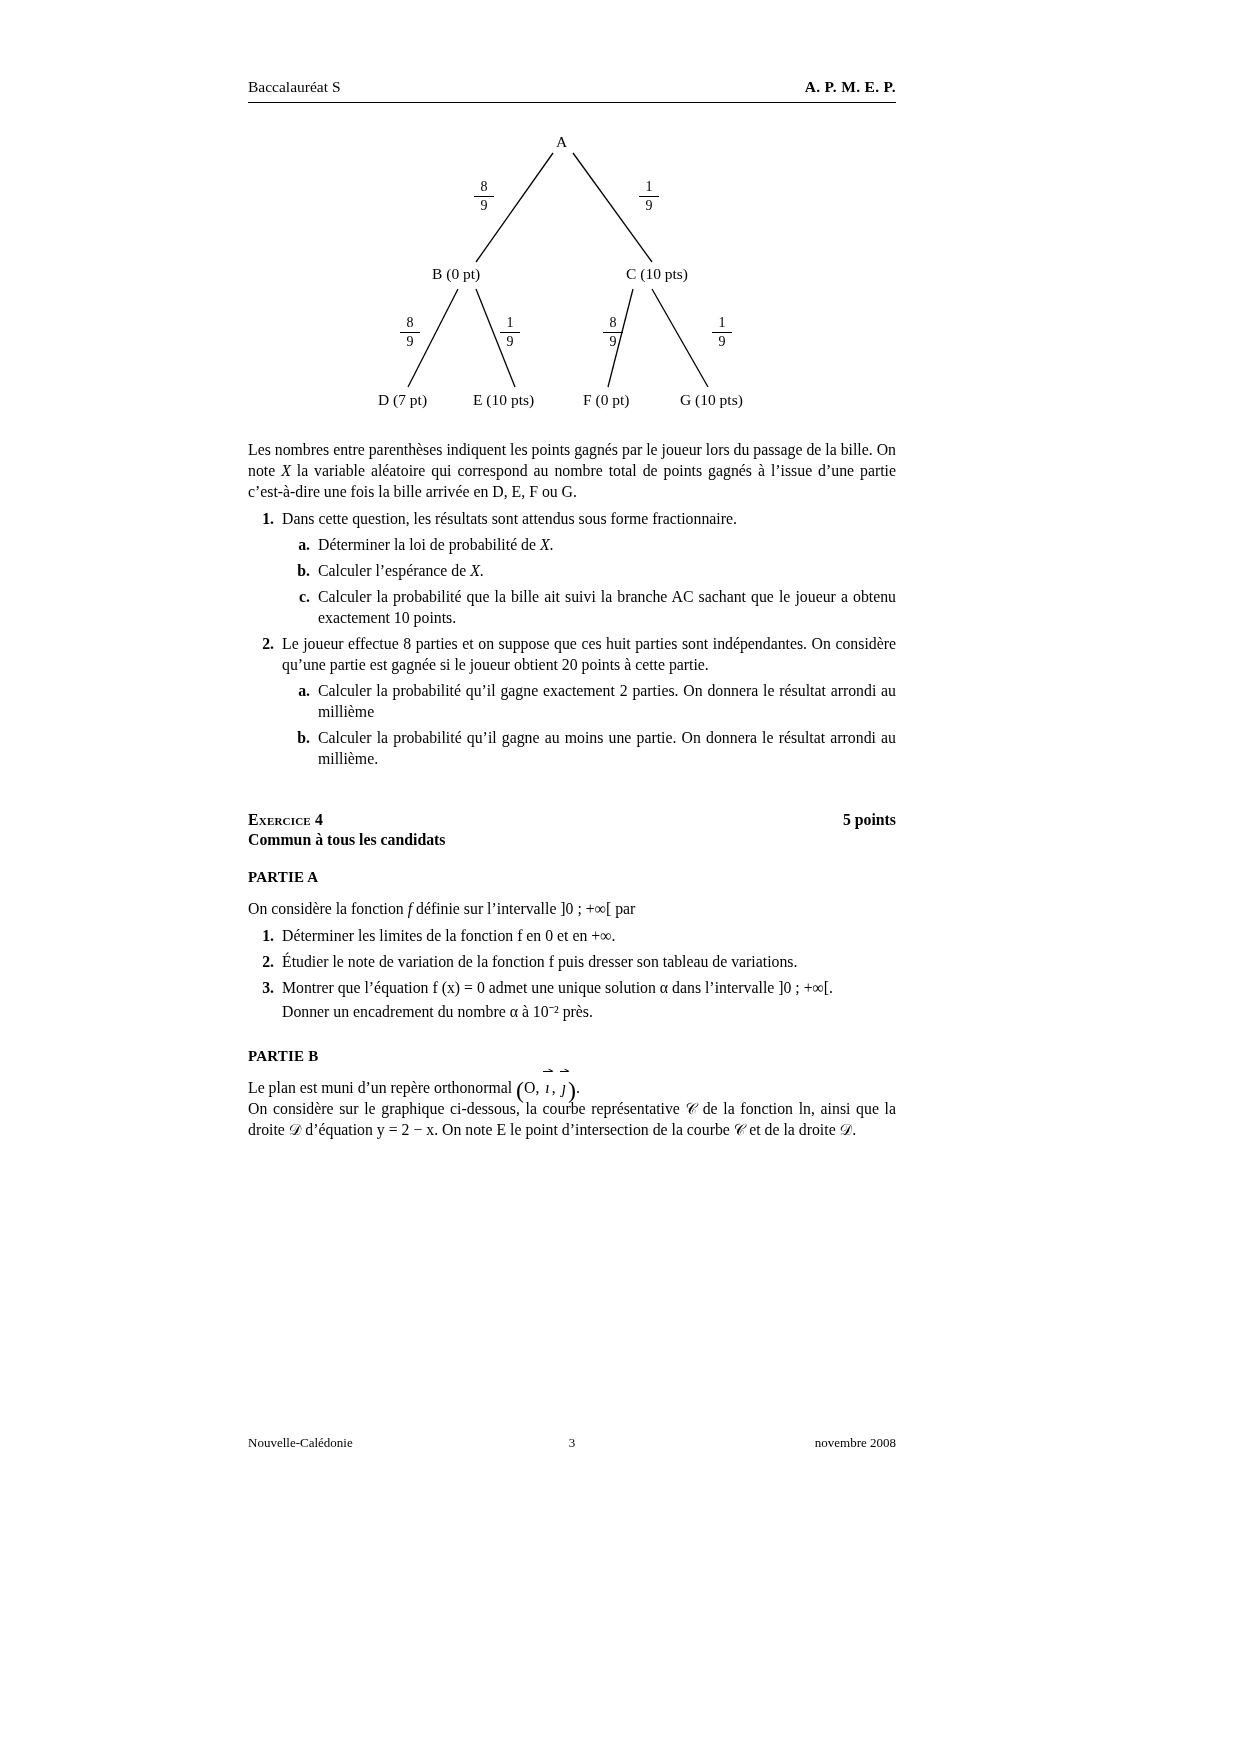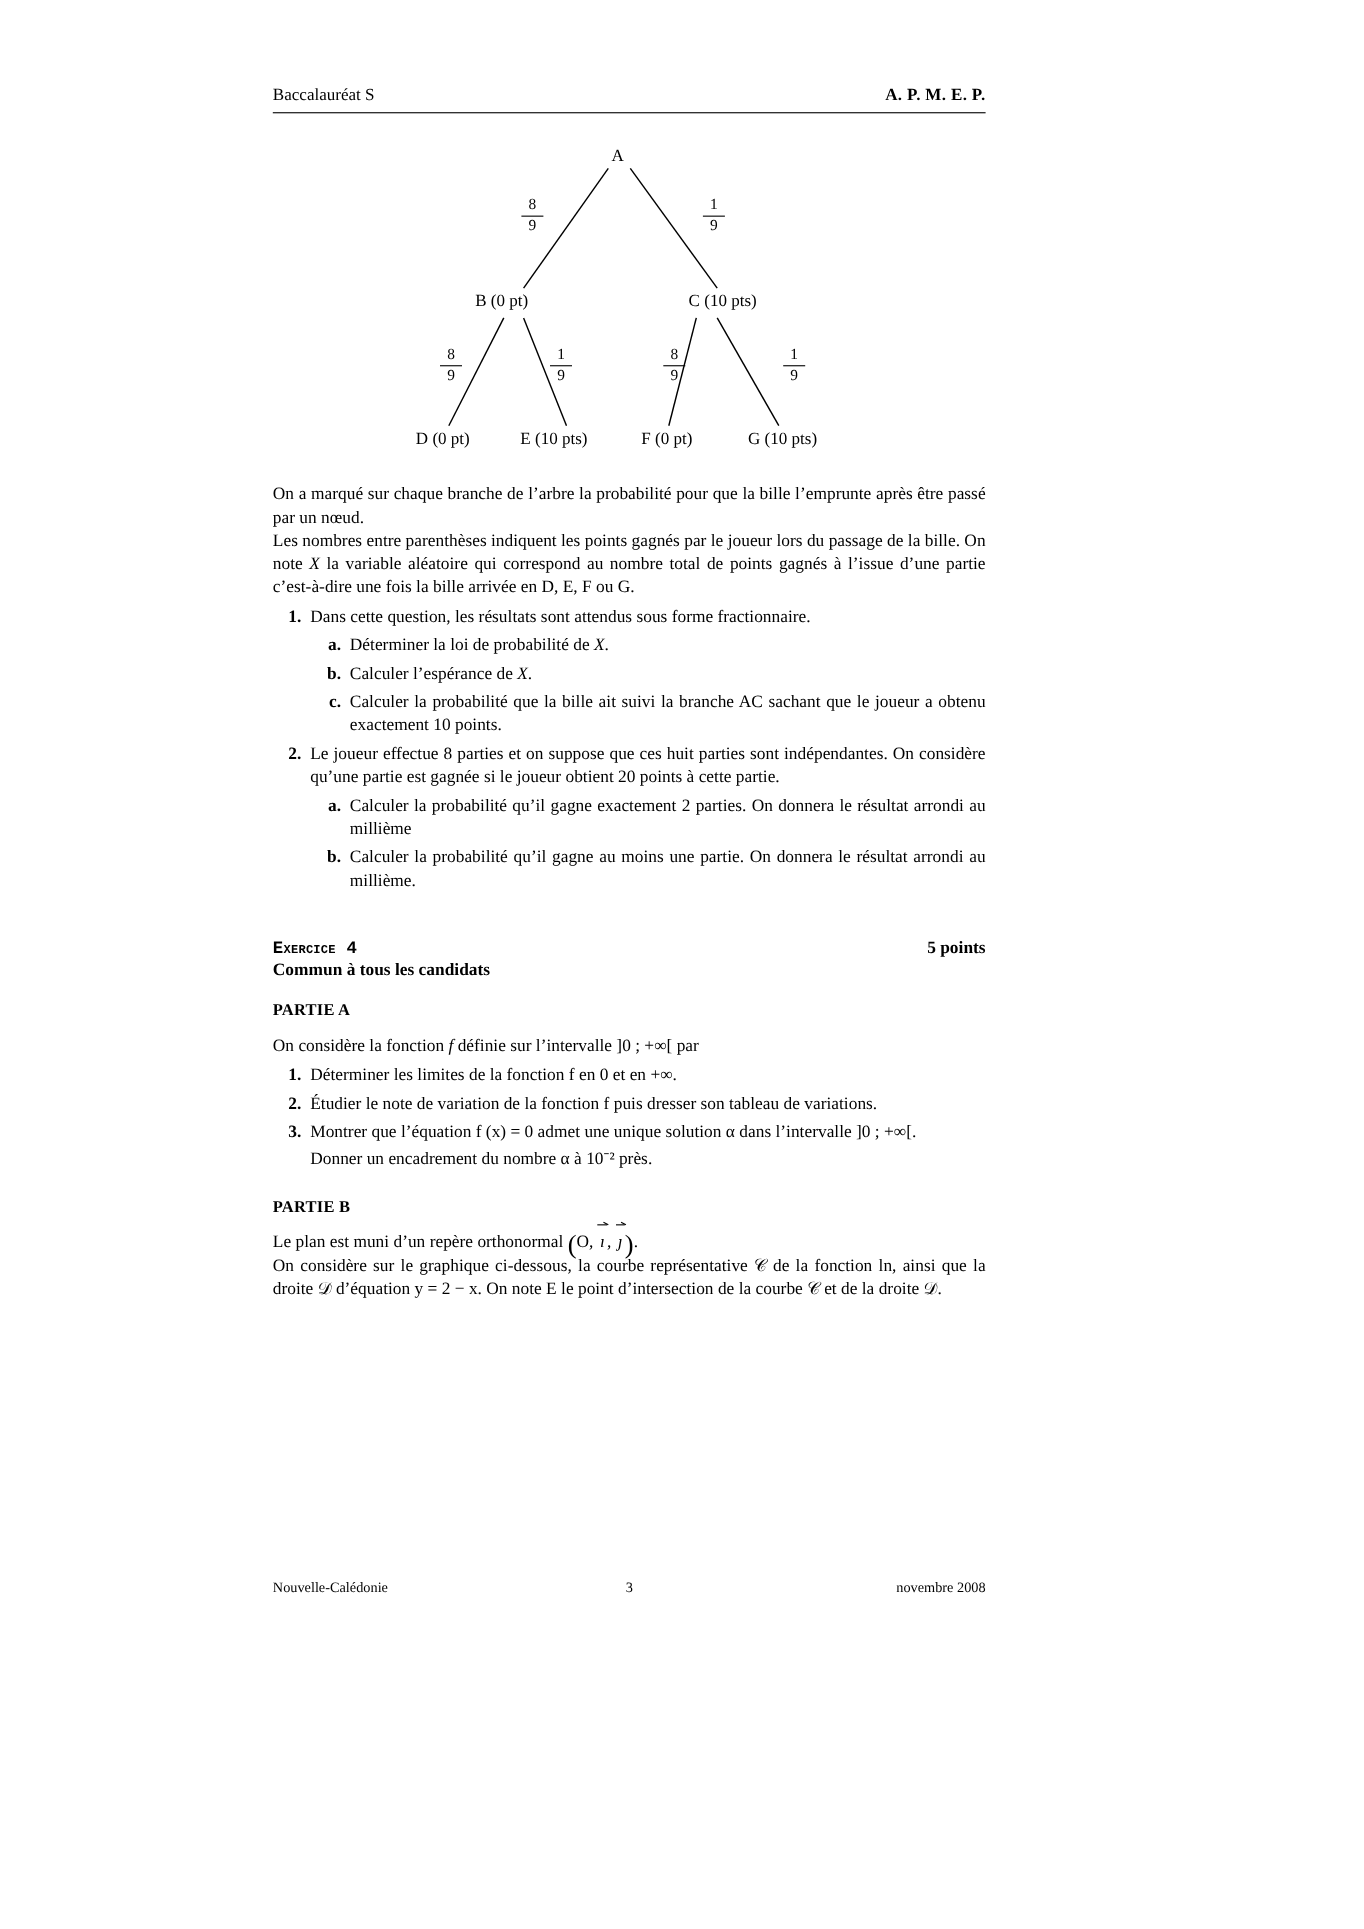--- a/index.html
+++ b/index.html
@@ -122,21 +122,20 @@
     display: flex;
     justify-content: space-between;
     align-items: baseline;
     margin-top: 42px;
     font-size: 15.8px;
   }
   .ex-title {
     font-variant: small-caps;
     font-weight: bold;
     letter-spacing: 0.2px;
-    font-family: Liberation Mono, monospace;
   }
   .ex-points { font-weight: bold; }
   .ex-sub {
     font-weight: bold;
     font-size: 15.8px;
     margin-top: 2px;
   }
   .partie {
     font-weight: bold;
     font-size: 15px;
@@ -216,21 +215,21 @@
         <line x1="228" y1="160" x2="267" y2="258" stroke="#000" stroke-width="1.3"></line>
 
         <line x1="385" y1="160" x2="360" y2="258" stroke="#000" stroke-width="1.3"></line>
 
         <line x1="404" y1="160" x2="460" y2="258" stroke="#000" stroke-width="1.3"></line>
       </svg>
 
       <div class="node" style="left:308px; top:4px;">A</div>
       <div class="node" style="left:184px; top:136px;">B (0 pt)</div>
       <div class="node" style="left:378px; top:136px;">C (10 pts)</div>
-      <div class="node" style="left:130px; top:262px;">D (0 pt)</div>
+      <div class="node" style="left:130px; top:262px;">D (7 pt)</div>
       <div class="node" style="left:225px; top:262px;">E (10 pts)</div>
       <div class="node" style="left:335px; top:262px;">F (0 pt)</div>
       <div class="node" style="left:432px; top:262px;">G (10 pts)</div>
 
       <div class="frac" style="left:226px; top:50px; width:20px;">
         <span class="num">8</span>
         <span class="bar"></span>
         <span class="den">9</span>
       </div>
       <div class="frac" style="left:391px; top:50px; width:20px;">
@@ -253,21 +252,20 @@
         <span class="bar"></span>
         <span class="den">9</span>
       </div>
       <div class="frac" style="left:464px; top:186px; width:20px;">
         <span class="num">1</span>
         <span class="bar"></span>
         <span class="den">9</span>
       </div>
     </div>
 
-    <p class="para">On a marqué sur chaque branche de l’arbre la probabilité pour que la bille l’emprunte après être passé par un nœud.</p>
     <p class="para"><span>Les nombres entre parenthèses indiquent les points gagnés par le joueur lors du passage de la bille. On note </span><i class="m">X</i><span> la variable aléatoire qui correspond au nombre total de points gagnés à l’issue d’une partie c’est-à-dire une fois la bille arrivée en D, E, F ou G.</span></p>
 
     <ol class="olist">
       <li>
         <span class="marker">1.</span>
         <span>Dans cette question, les résultats sont attendus sous forme fractionnaire.</span>
         <ul class="sublist">
           <li>
             <span class="marker">a.</span>
             <span>Déterminer la loi de probabilité de </span><i class="m">X</i><span>.</span>

